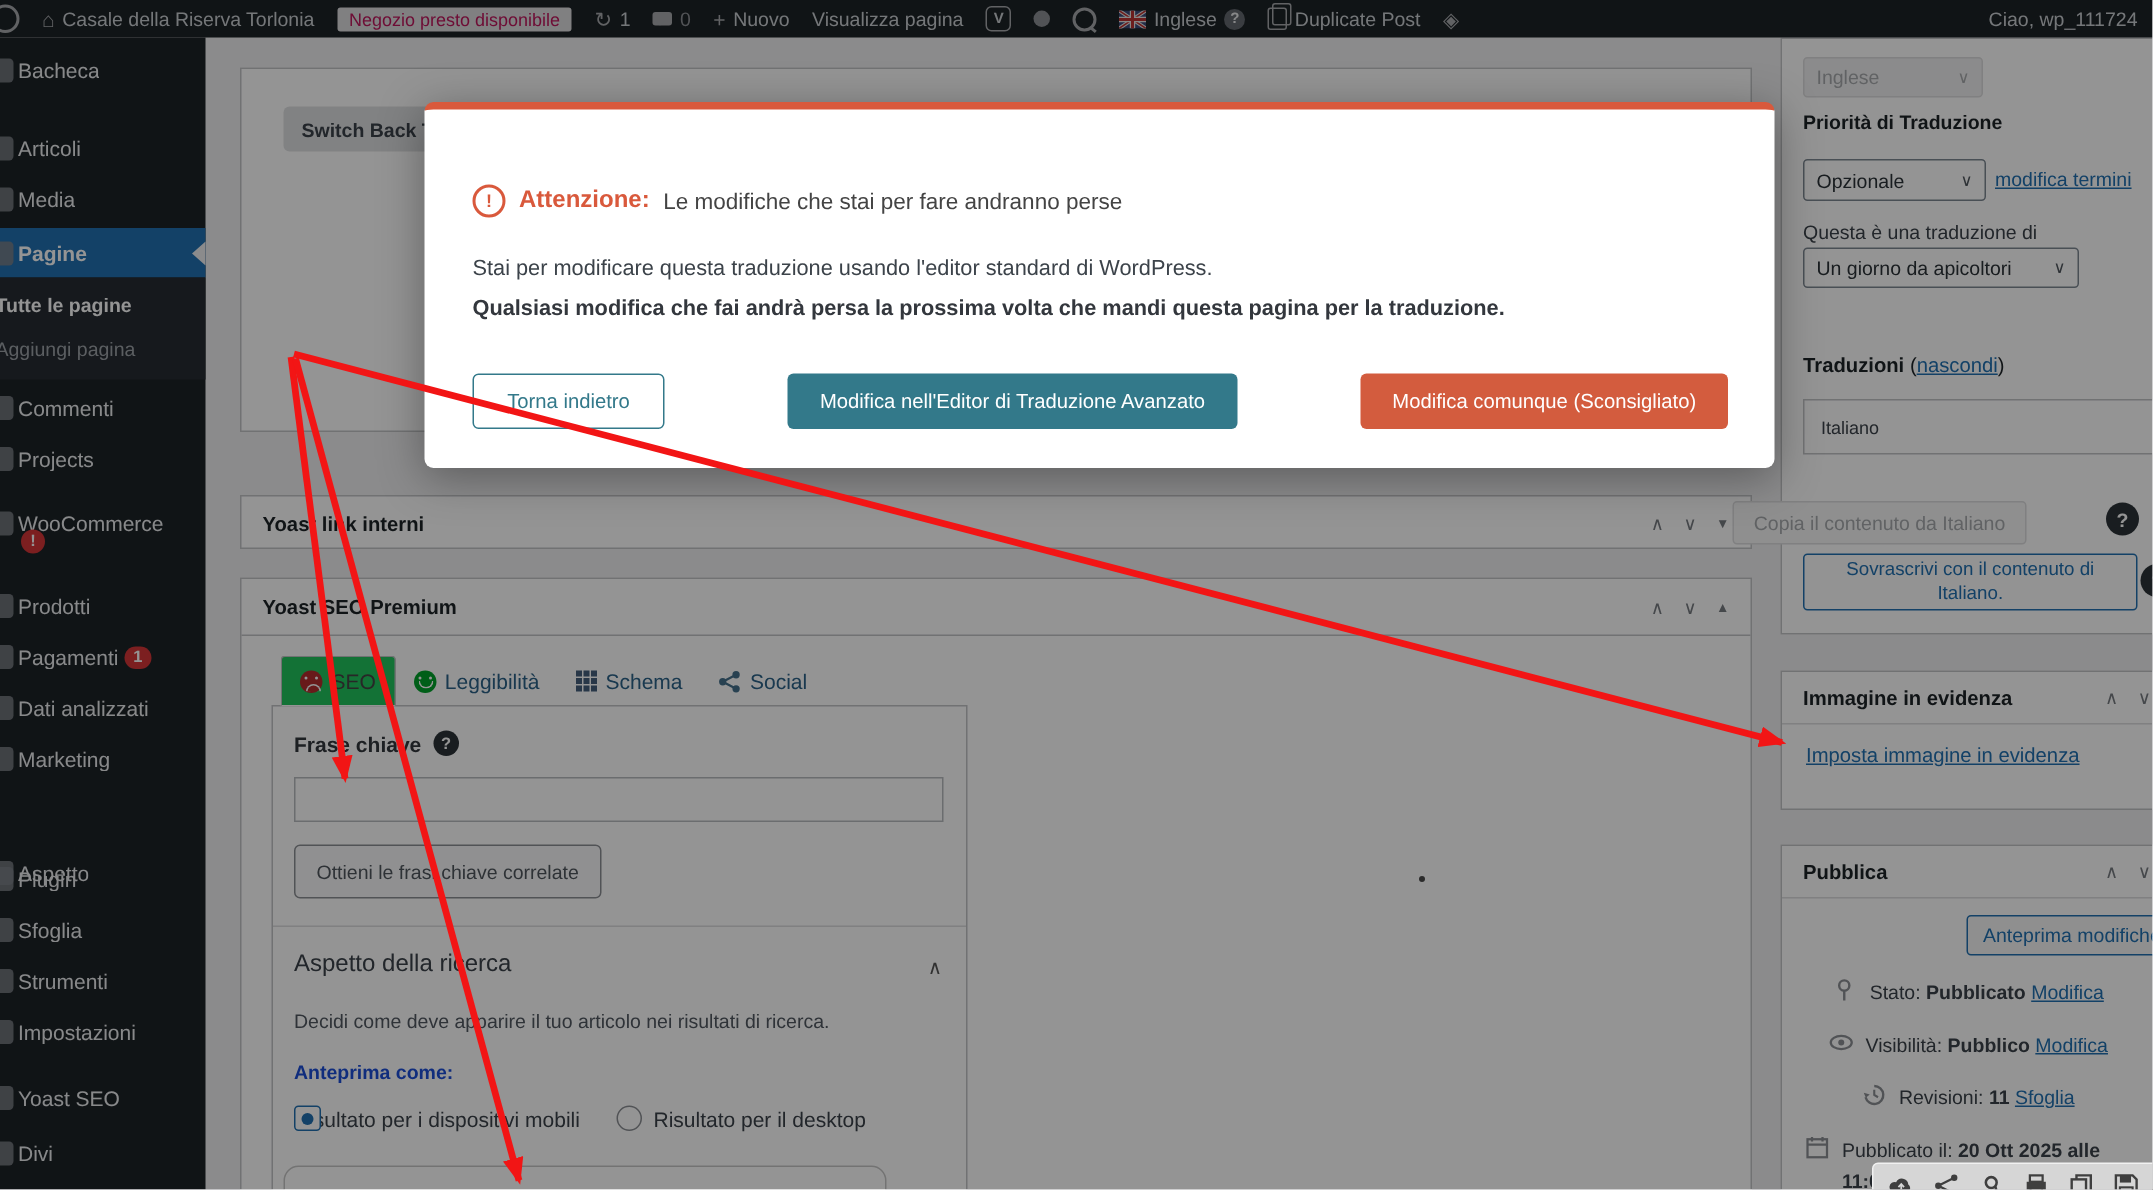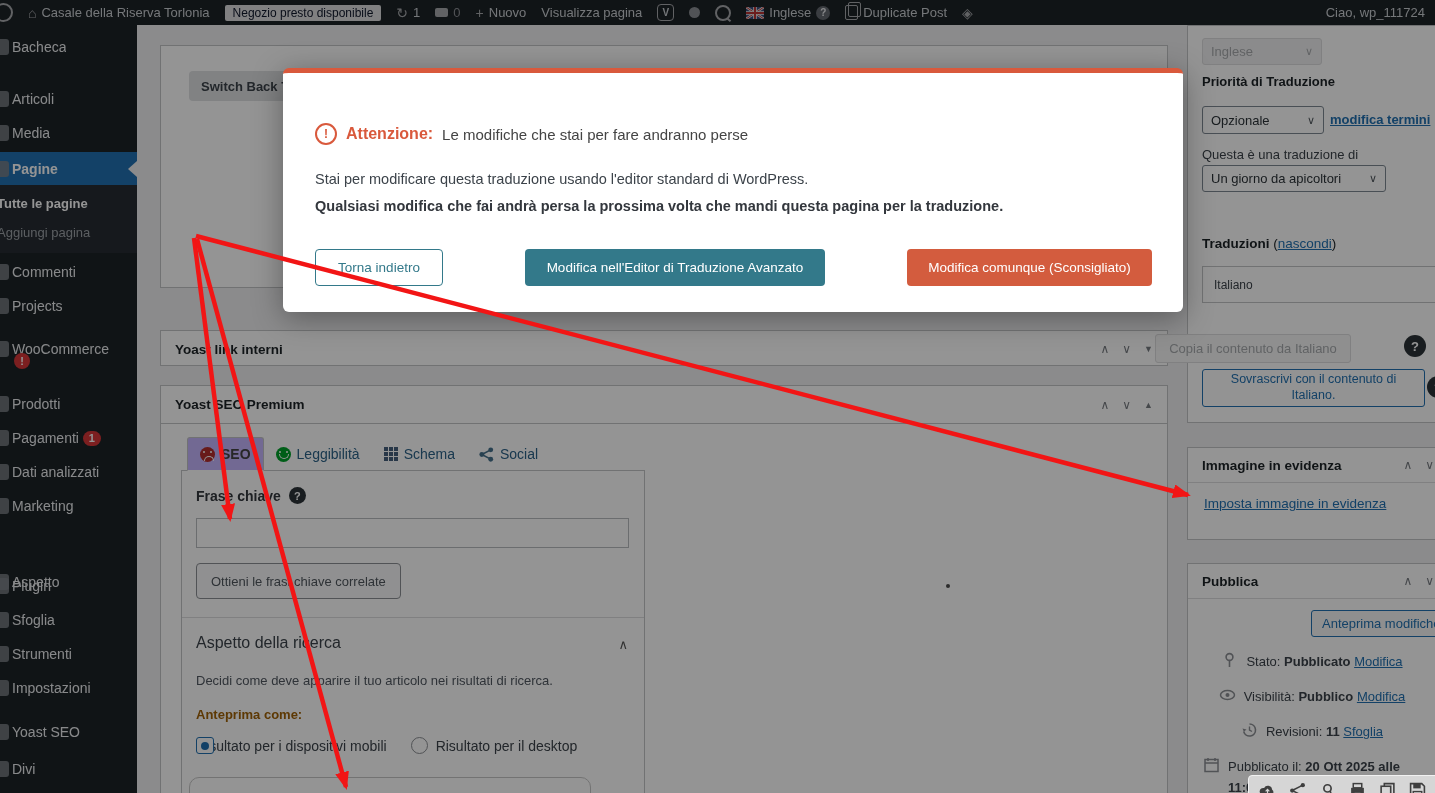--- a/index.html
+++ b/index.html
@@ -5,21 +5,21 @@
   html,body{margin:0;padding:0;overflow:hidden;}
   #stage{position:relative;width:1435px;height:793px;overflow:hidden;background:#f0f0f1;
          font-family:"Liberation Sans",sans-serif;-webkit-font-smoothing:antialiased;}
   
   #adminbar{position:absolute;left:0;top:0;width:1435px;height:25px;background:#1d2327;z-index:5;
             display:flex;align-items:center;gap:15px;padding:0 10px;box-sizing:border-box;
             font-size:13px;color:#c9cdd1;white-space:nowrap;}
   .ab-item{display:flex;align-items:center;gap:5px;}
   .ab-glyph{font-size:14px;color:#a7aaad;}
   .wp-logo-part{width:15px;height:15px;border:2px solid #a7aaad;border-radius:50%;margin-left:-16px;flex:0 0 auto;}
-  .store-badge{background:#dcdcde;color:#0f172a;font-size:12px;padding:1px 8px;border-radius:2px;}
+  .store-badge{background:#dcdcde;color:#be185d;font-size:12px;padding:1px 8px;border-radius:2px;}
   .bubble{width:13px;height:9px;background:#a7aaad;border-radius:2px;position:relative;}
   .bubble:after{content:"";position:absolute;left:2px;bottom:-3px;border:3px solid transparent;border-top-color:#a7aaad;}
   .divi-badge{width:15px;height:15px;border-radius:4px;border:1.5px solid #a7aaad;display:flex;align-items:center;justify-content:center;font-size:10px;font-weight:bold;color:#c9cdd1;}
   .dot-badge{width:11px;height:11px;border-radius:50%;background:#8c8f94;}
   .crescent{width:12px;height:12px;border:2px solid #a7aaad;border-radius:50%;position:relative;}
   .crescent:after{content:"";position:absolute;right:-2px;bottom:-2px;width:4px;height:2px;background:#a7aaad;transform:rotate(40deg);}
   .help-badge{width:14px;height:14px;border-radius:50%;background:#646970;color:#e8eaec;font-size:10px;font-weight:bold;display:flex;align-items:center;justify-content:center;}
   .copy-ic{width:11px;height:13px;border:1.5px solid #a7aaad;border-radius:2px;position:relative;background:#1d2327;}
   .copy-ic:before{content:"";position:absolute;left:2px;top:-4px;width:11px;height:13px;border:1.5px solid #a7aaad;border-radius:2px;}
   .greeting{margin-left:auto;}
@@ -43,41 +43,41 @@
   .picons{margin-left:auto;display:flex;gap:13px;color:#787c82;font-size:12px;align-items:center;}
   .picons .tri{font-size:9px;}
   .link{color:#2271b1;text-decoration:underline;cursor:pointer;}
   
   .switch-btn{position:absolute;left:28px;top:25px;height:30px;width:102px;background:#dfe0e2;border-radius:4px;
               font-size:13px;font-weight:bold;color:#3c434a;display:flex;align-items:center;padding:0 12px;
               box-sizing:border-box;overflow:hidden;white-space:nowrap;}
   
   #tabs{position:absolute;left:187px;top:437px;display:flex;align-items:flex-end;z-index:3;}
   .tab{display:flex;align-items:center;gap:6px;padding:8px 12px;font-size:14px;color:#2c6288;}
-  .tab.active{background:#c4b5fd;border:1px solid #c3c4c7;border-bottom:1px solid #fff;border-radius:3px 3px 0 0;color:#444;margin-bottom:-1px;font-weight:bold;}
+  .tab.active{background:#22c55e;border:1px solid #c3c4c7;border-bottom:1px solid #fff;border-radius:3px 3px 0 0;color:#444;margin-bottom:-1px;}
   .face{width:15px;height:15px;border-radius:50%;position:relative;}
   .face:before{content:"";position:absolute;left:3px;top:4px;width:2px;height:2px;background:#fff;border-radius:50%;box-shadow:7px 0 0 #fff;}
   .face.sad{background:#b32d2e;}
   .face.sad:after{content:"";position:absolute;left:3.5px;top:9px;width:8px;height:4px;border:1.5px solid #fff;border-bottom:none;border-radius:6px 6px 0 0;}
   .face.happy{background:#00a32a;}
   .face.happy:after{content:"";position:absolute;left:3.5px;top:7px;width:8px;height:4px;border:1.5px solid #fff;border-top:none;border-radius:0 0 6px 6px;}
   .grid9{width:14px;height:14px;display:grid;grid-template-columns:repeat(3,4px);grid-template-rows:repeat(3,4px);gap:1px;}
   .grid9 i{background:#45607c;}
   
   #seo-box{position:absolute;left:181px;top:470px;width:464px;height:360px;background:#fff;border:1px solid #c3c4c7;box-sizing:border-box;}
   .kp-label{position:absolute;left:14px;top:16px;font-size:14px;font-weight:bold;color:#33373d;display:flex;gap:8px;align-items:center;}
   .help-dark{width:17px;height:17px;border-radius:50%;background:#2c3338;color:#fff;font-size:11px;font-weight:bold;display:flex;align-items:center;justify-content:center;}
   .kp-input{position:absolute;left:14px;top:47px;width:433px;height:30px;border:1px solid #b8bcc0;box-sizing:border-box;background:#fff;}
   .related-btn{position:absolute;left:14px;top:92px;height:34px;padding:0 14px;border:1px solid #8c8f94;border-radius:4px;
                background:#f9f9fa;font-size:13px;color:#50575e;display:flex;align-items:center;}
   .box-divider{position:absolute;left:0;top:146px;width:100%;border-top:1px solid #dcdcde;}
   .sa-title{position:absolute;left:14px;top:163px;font-size:16px;color:#3c434a;}
   .sa-chevron{position:absolute;right:16px;top:166px;color:#555;font-size:13px;}
   .sa-desc{position:absolute;left:14px;top:202px;font-size:13px;color:#515861;}
-  .sa-preview-label{position:absolute;left:14px;top:236px;font-size:13px;font-weight:bold;color:#a16207;}
+  .sa-preview-label{position:absolute;left:14px;top:236px;font-size:13px;font-weight:bold;color:#1d4ed8;}
   .radio-row{position:absolute;left:14px;top:266px;display:flex;align-items:center;gap:8px;font-size:14px;color:#3c434a;}
   .radio{width:17px;height:17px;border-radius:50%;background:#fff;border:1px solid #8c8f94;box-sizing:border-box;position:relative;flex:0 0 auto;}
   .radio.sel{border-color:#2271b1;}
   .radio.sel:after{content:"";position:absolute;left:3.5px;top:3.5px;width:8px;height:8px;border-radius:50%;background:#2271b1;}
   .mob-card{position:absolute;left:7px;top:306px;width:400px;height:60px;border:1px solid #c7c7c7;border-radius:10px;background:#fff;}
   
   .rc-label-bold{font-weight:bold;font-size:13px;color:#1d2327;}
   .rc-text{font-size:13px;color:#3c434a;}
   .sel{border:1px solid #7e8993;border-radius:3px;background:#fff;display:flex;align-items:center;justify-content:space-between;
        padding:0 8px;font-size:13px;color:#2c3338;box-sizing:border-box;position:absolute;}
@@ -333,21 +333,21 @@
   <div class="panel" style="left:1187px;top:25px;width:262px;height:398px;"></div>
   <div class="sel disabled" style="left:1202px;top:38px;width:120px;height:27px;">
     <span>Inglese</span>
       <span class="chv">∨</span>
   </div>
   <div class="rc-label-bold" style="position:absolute;left:1202px;top:74px;">Priorità di Traduzione</div>
   <div class="sel" style="left:1202px;top:106px;width:122px;height:28px;">
     <span>Opzionale</span>
       <span class="chv">∨</span>
   </div>
-  <a class="link" style="position:absolute;left:1330px;top:112px;font-size:13px;font-weight:bold;">modifica termini</a>
+  <a class="link" style="position:absolute;left:1330px;top:112px;font-size:13px;">modifica termini</a>
   <div class="rc-text" style="position:absolute;left:1202px;top:147px;">Questa è una traduzione di</div>
   <div class="sel" style="left:1202px;top:165px;width:184px;height:27px;">
     <span>Un giorno da apicoltori</span>
       <span class="chv">∨</span>
   </div>
   <div style="position:absolute;left:1202px;top:236px;font-size:13.5px;color:#1d2327;">
     <b>Traduzioni</b>
     <span>(</span><a class="link">nascondi</a><span>)</span>
   </div>
   <div class="it-box">Italiano</div>

